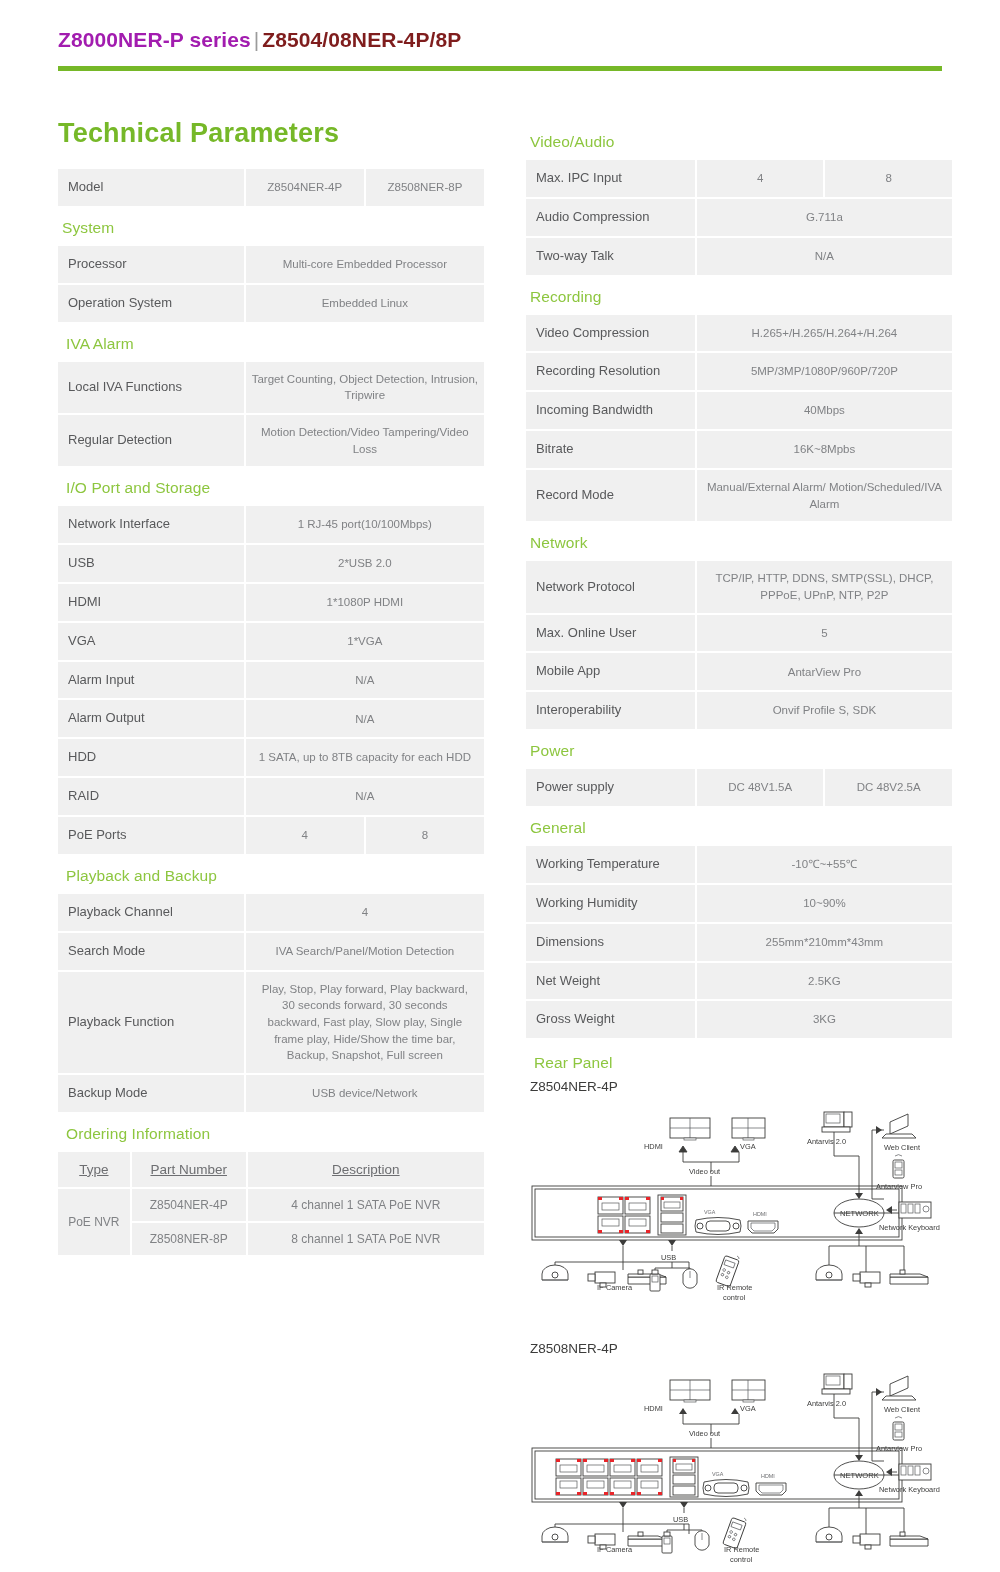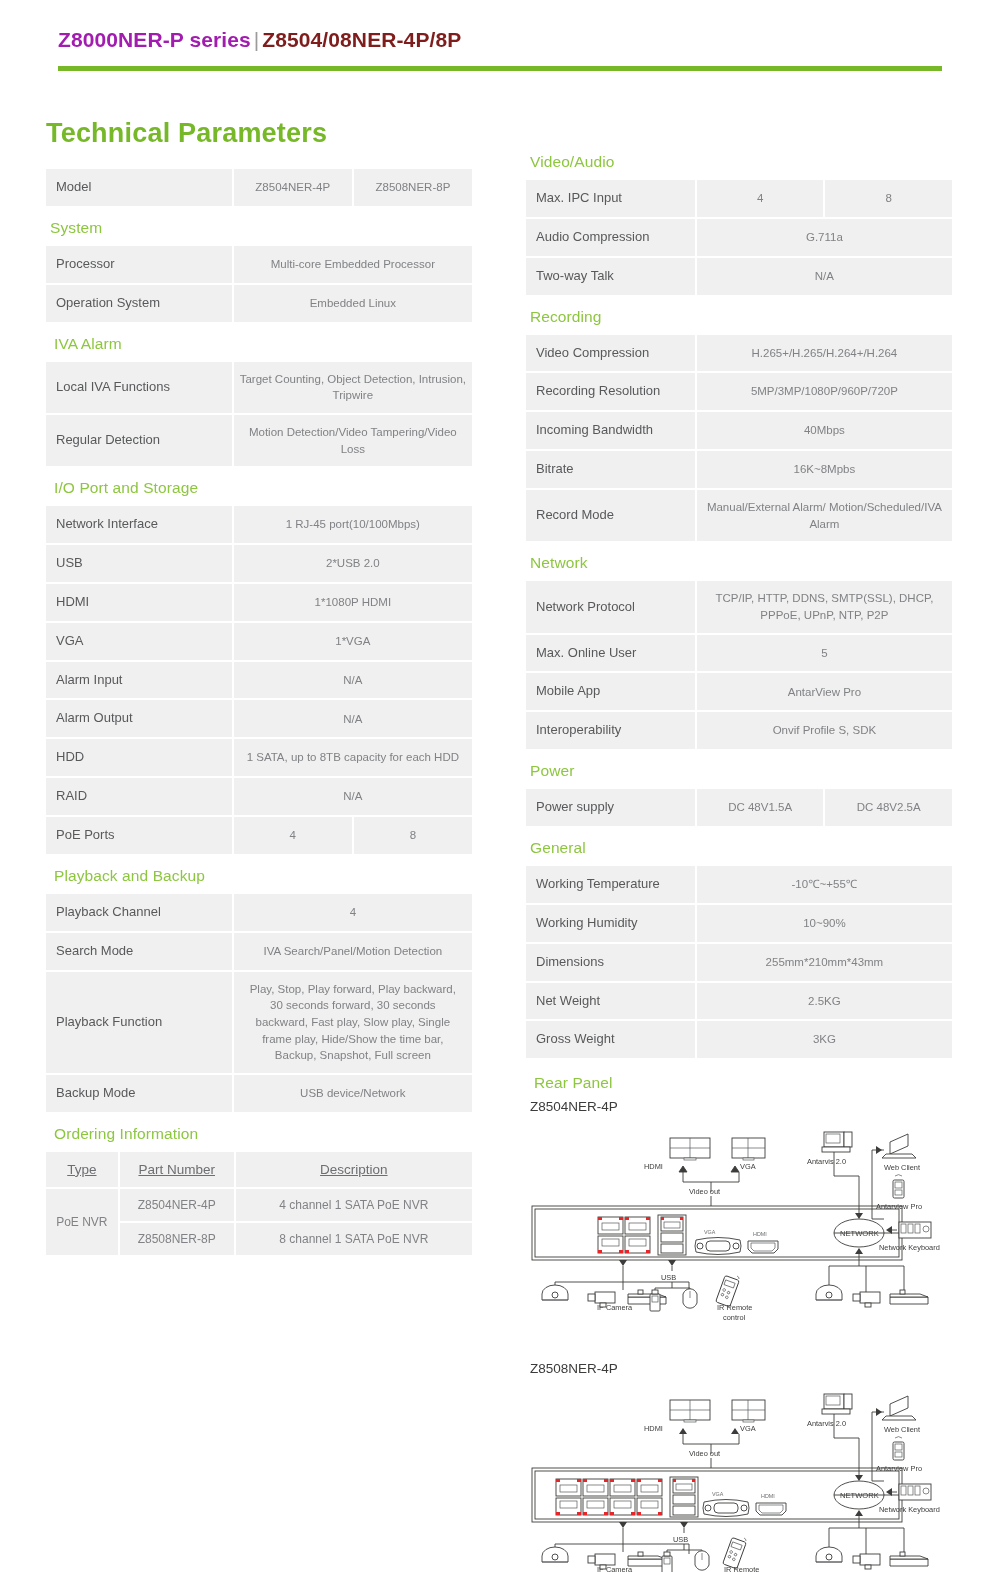--- a/index.html
+++ b/index.html
@@ -14,21 +14,21 @@
   
   .hdr { position: absolute; left: 58px; top: 28px; width: 884px; }
   .hdr-title { font-size: 21px; font-weight: bold; letter-spacing: .1px; white-space: nowrap; }
   .hdr-title .g { color: #a21caf; }
   .hdr-title .sep { color: #9b9b9b; font-weight: 400; padding: 0 3px; }
   .hdr-title .d { color: #7f1d1d; }
   .hdr-rule { position: absolute; left: 58px; top: 66px; width: 884px; height: 5px; background: #76b828; }
 
   
   .col { position: absolute; top: 118px; }
-  .col-left  { left: 44px;  width: 430px; }
+  .col-left  { left: 56px;  width: 430px; }
   .col-right { left: 524px; width: 430px; }
 
   h1.maintitle {
     color: #76b828; font-size: 27px; font-weight: bold;
     margin: 0 0 18px 2px; letter-spacing: .2px;
   }
   h2.section {
     color: #8dc63f; font-size: 15.5px; font-weight: 400;
     margin: 11px 0 7px 6px; letter-spacing: .1px;
   }
@@ -202,21 +202,21 @@
       <tr>
         <td>Z8508NER-8P</td>
         <td>8 channel 1 SATA PoE NVR</td>
       </tr>
     </tbody>
       </table>
   </div>
 
   <div class="col col-right">
 
-    <h2 class="section tight" style="margin-top:35px">Video/Audio</h2>
+    <h2 class="section tight" style="margin-top:15px">Video/Audio</h2>
     <table class="spec">
       <tbody>
           <tr>
         <td class="k" style="width:40%">Max. IPC Input</td>
         <td class="v" style="width:30%">4</td>
         <td class="v" style="width:30%">8</td>
       </tr>
       <tr>
             <td class="k">Audio Compression</td>
             <td class="v" colspan="2">G.711a</td>

